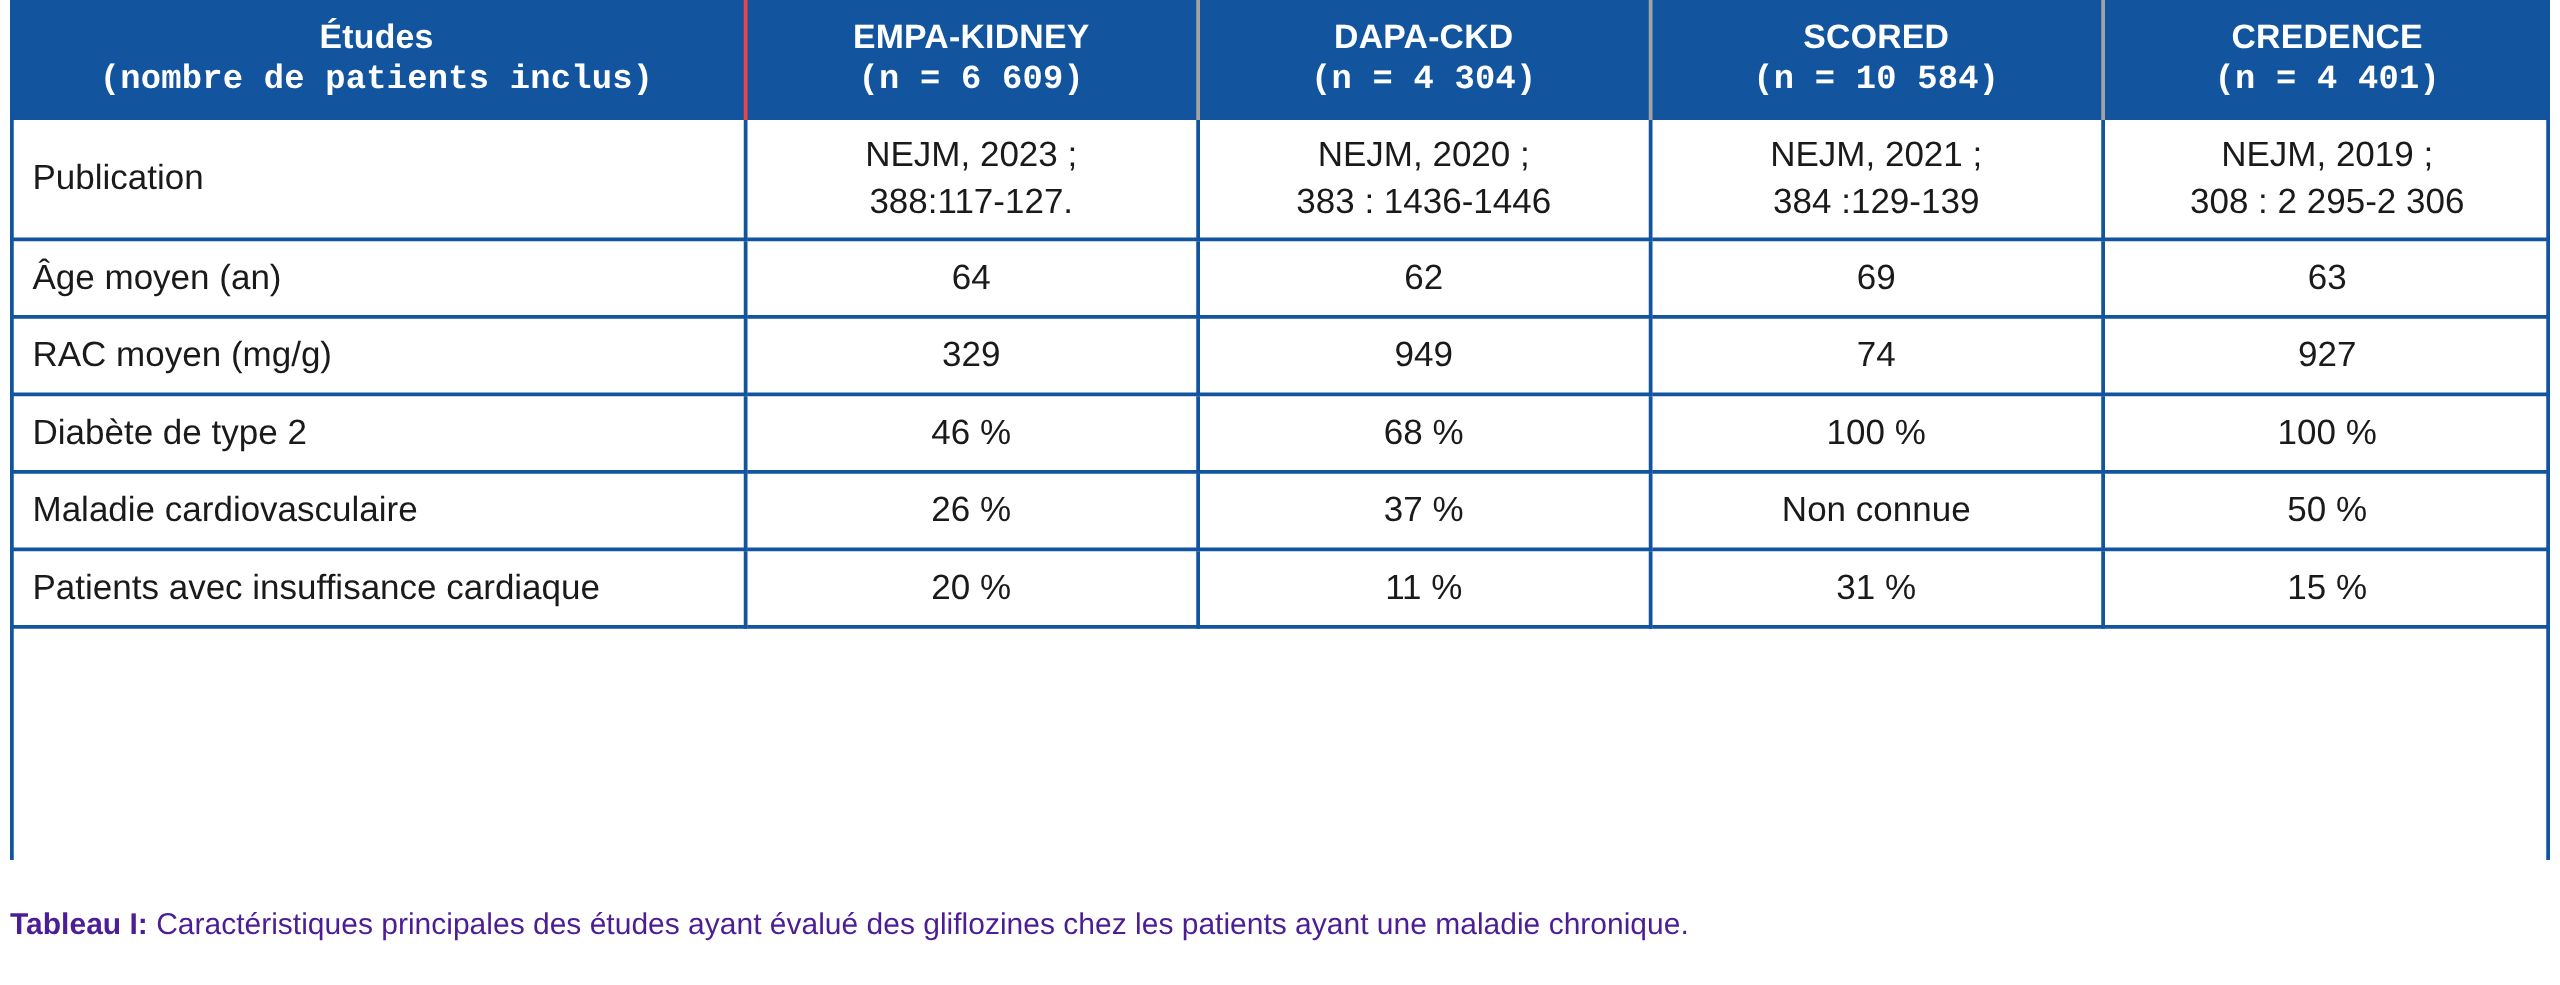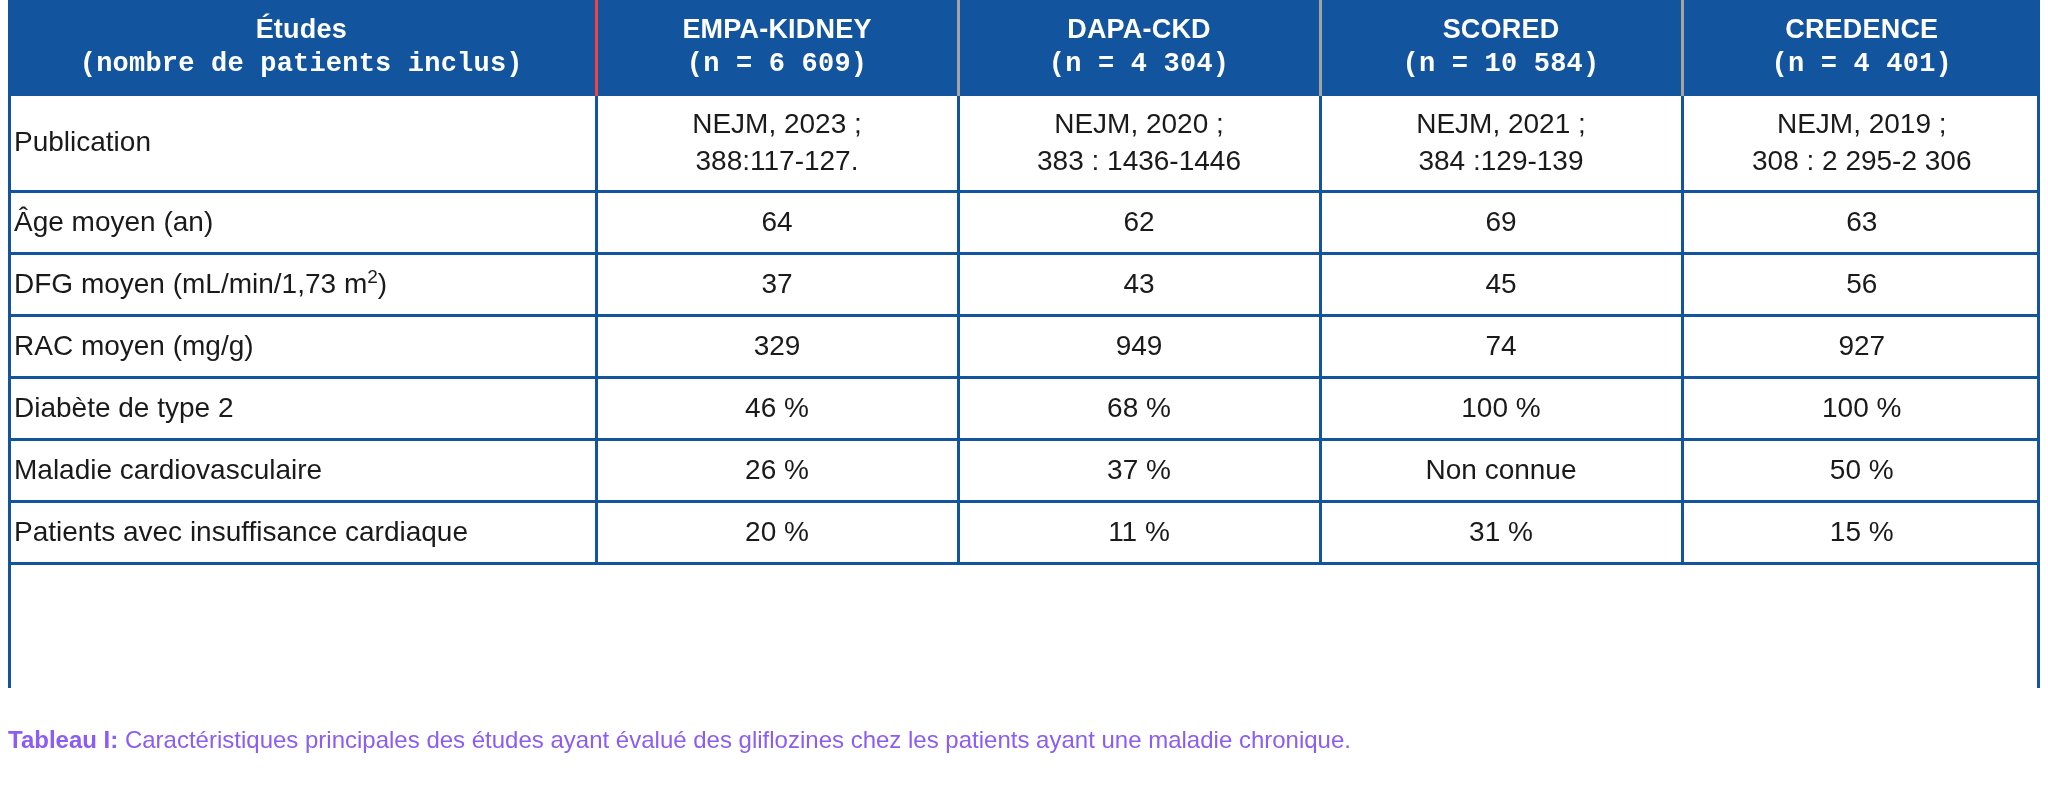--- a/index.html
+++ b/index.html
@@ -70,21 +70,21 @@
     color: #1a1a1a;
   }
   tbody td:last-child {
     border-right: none;
   }
   tbody tr:last-child td {
     border-bottom: 3px solid #12559e;
   }
   tbody td.label {
     text-align: left;
-    padding-left: 6px;
+    padding-left: 18px;
   }
   tbody td.val {
     text-align: center;
   }
   tbody td .l2 {
     display: block;
   }
   tbody tr.tall td {
     height: 90px;
   }
@@ -100,21 +100,21 @@
     pointer-events: none;
   }
 
   .caption {
     position: absolute;
     left: 8px;
     top: 724px;
     width: 2032px;
     font-size: 24px;
     line-height: 1.3;
-    color: #8b5cf6;
+    color: #4c1d95;
   }
   .caption b {
     font-weight: bold;
   }
   sup {
     font-size: 0.68em;
     vertical-align: super;
     line-height: 0;
   }
 </style>
@@ -181,27 +181,20 @@
 
       <tr>
         <td class="label">Âge moyen (an)</td>
         <td class="val">64</td>
         <td class="val">62</td>
         <td class="val">69</td>
         <td class="val">63</td>
       </tr>
 
 
-      <tr>
-        <td class="label">DFG moyen (mL/min/1,73 m<sup>2</sup>)</td>
-        <td class="val">37</td>
-        <td class="val">43</td>
-        <td class="val">45</td>
-        <td class="val">56</td>
-      </tr>
 
       <tr>
         <td class="label">RAC moyen (mg/g)</td>
         <td class="val">329</td>
         <td class="val">949</td>
         <td class="val">74</td>
         <td class="val">927</td>
       </tr>
 
       <tr>

